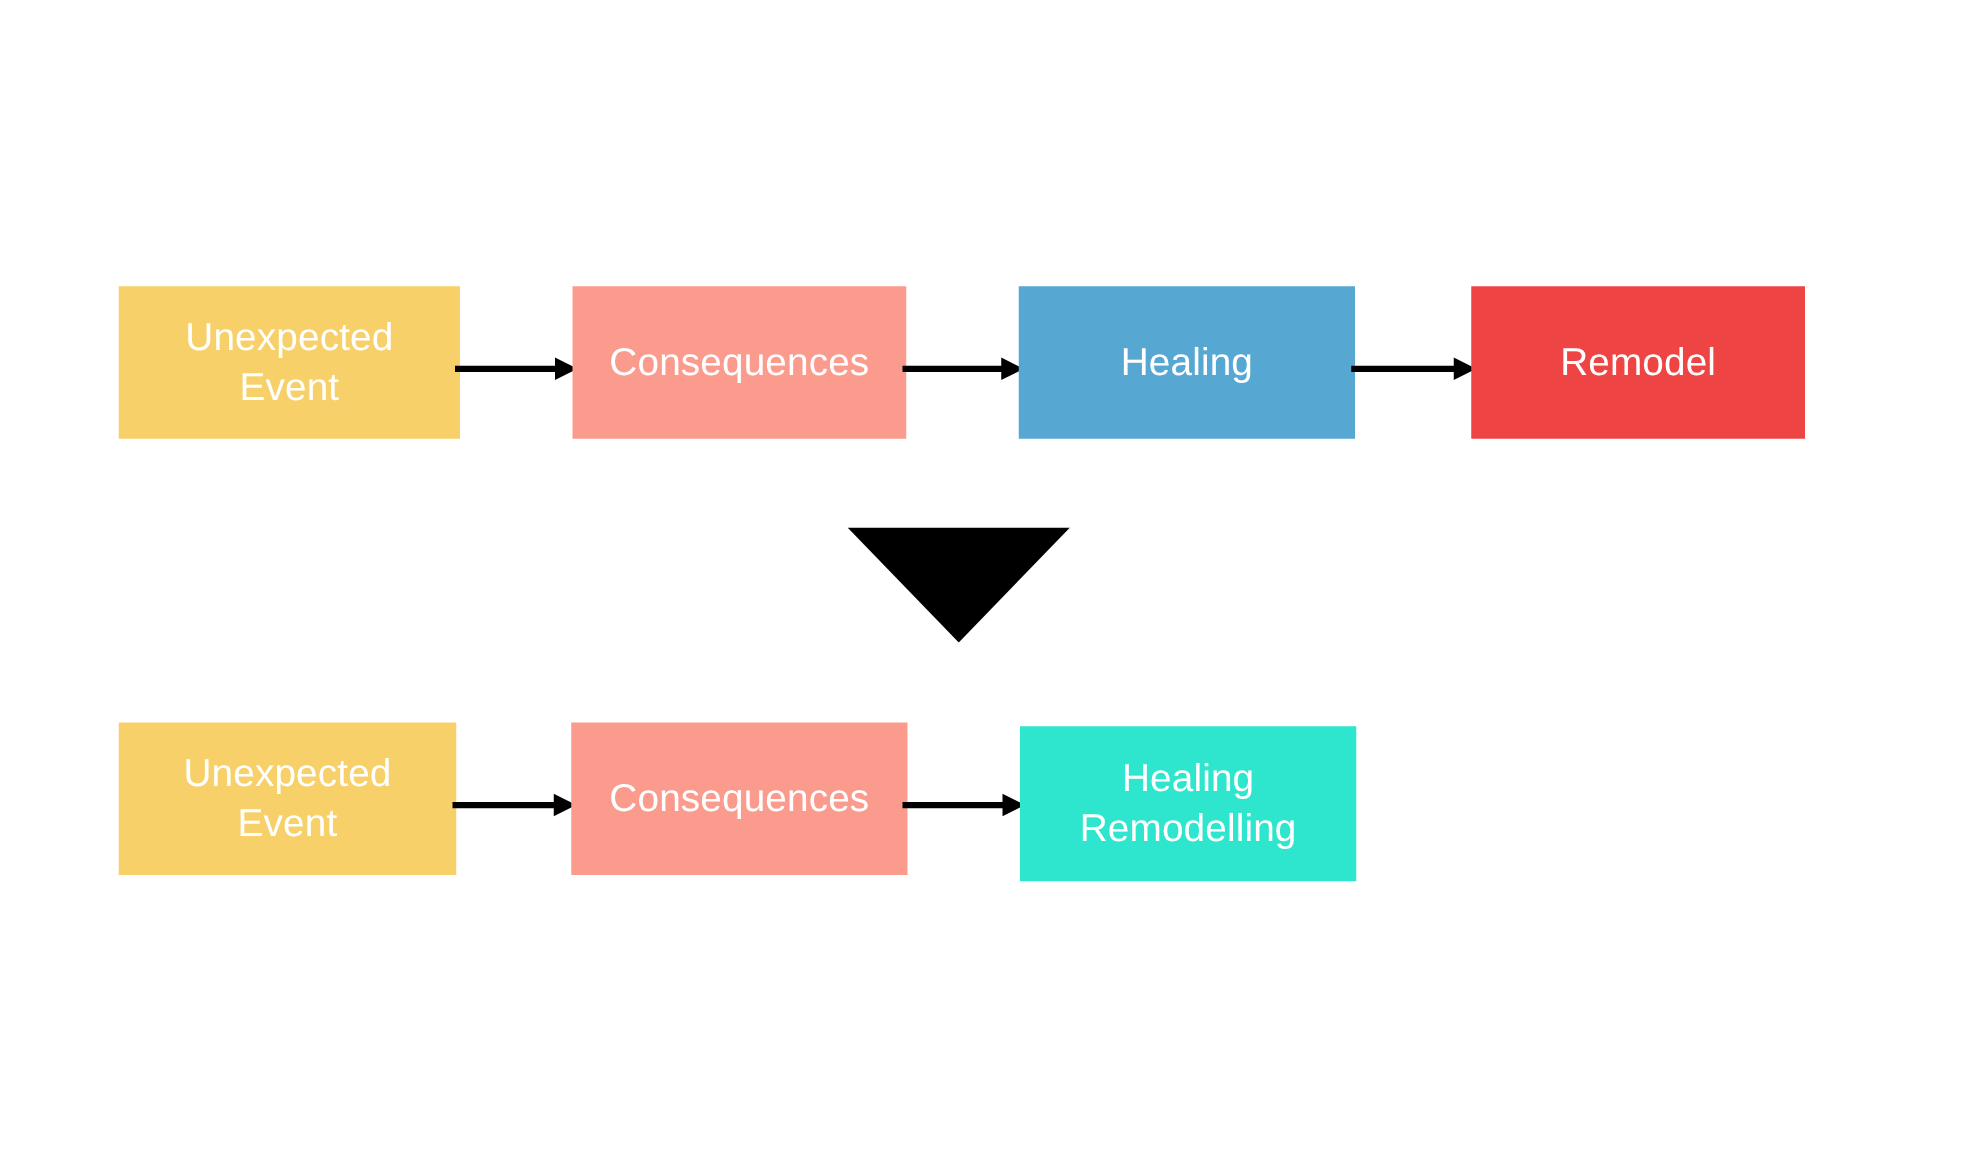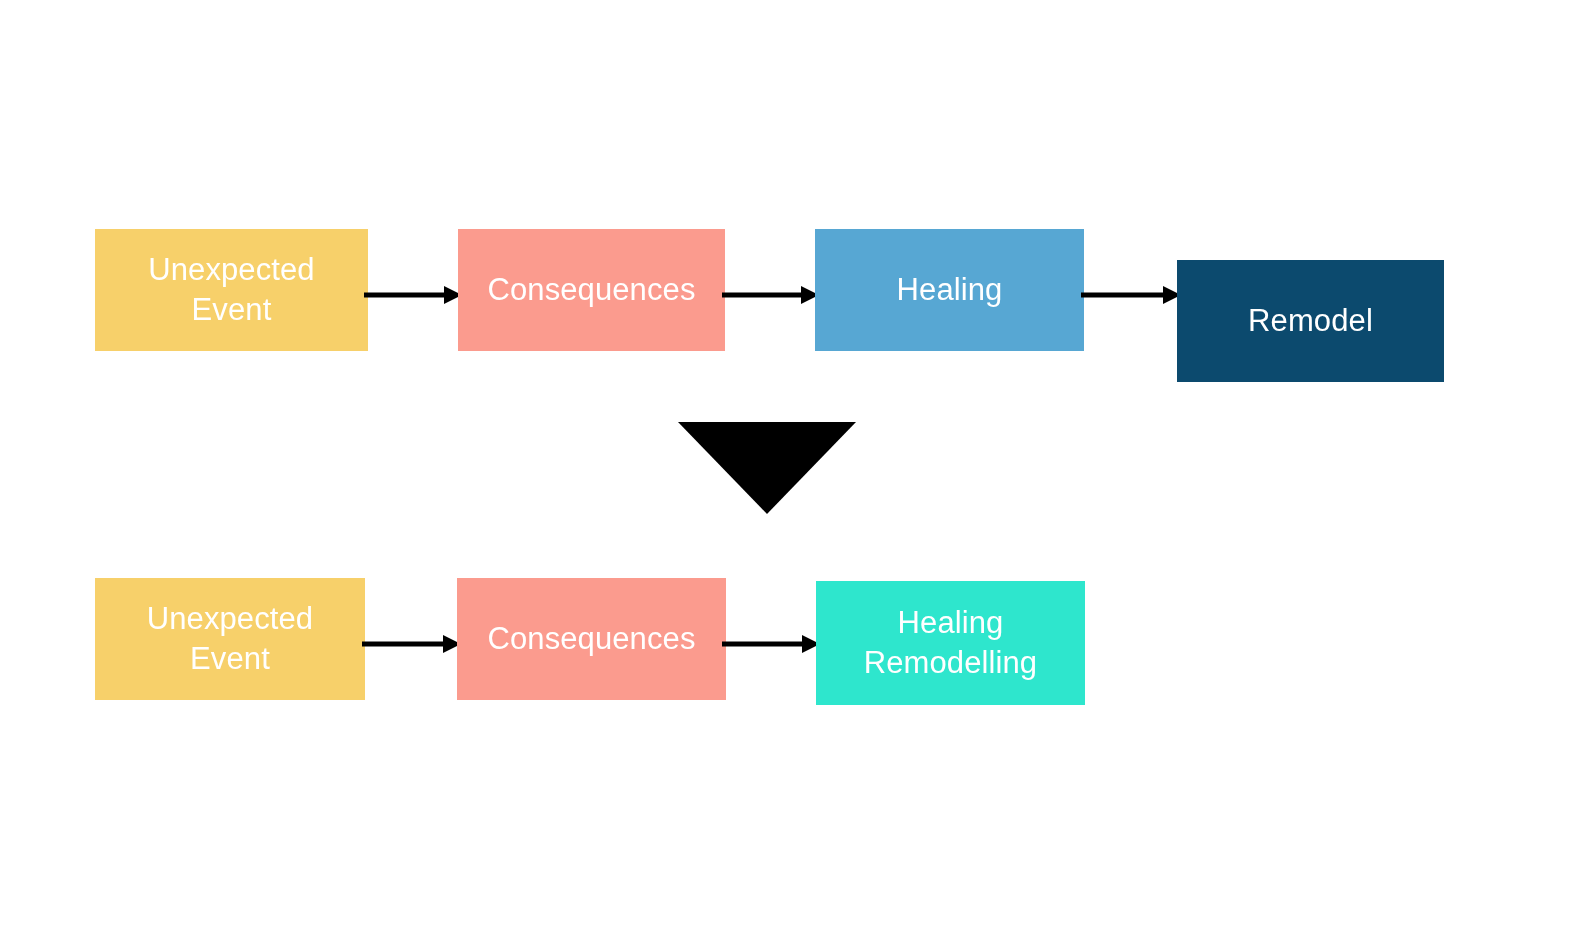--- a/index.html
+++ b/index.html
@@ -100,21 +100,21 @@
 
   <div class="node" id="n-top-healing" style="background-color: rgb(87, 167, 211);">Healing</div>
 
   <div class="arrow" id="a-top-3">
     <svg width="100%" height="24" viewBox="0 0 100 24" preserveAspectRatio="none">
       <line x1="0" y1="12" x2="84" y2="12" stroke="#000000" stroke-width="5"></line>
       <polygon points="82,3 100,12 82,21" fill="#000000"></polygon>
     </svg>
   </div>
 
-  <div class="node" id="n-top-remodel" style="background-color: #0c4a6e; margin-top: 31px;">Remodel</div>
+  <div class="node" id="n-top-remodel" style="background-color: #ef4444;">Remodel</div>
 
   <div class="bigmarker" id="transition-triangle">
     <svg width="178" height="92" viewBox="0 0 178 92">
       <polygon points="0,0 178,0 89,92" fill="#000000"></polygon>
     </svg>
   </div>
 
   <div class="node" id="n-bot-event" style="background-color: rgb(247, 208, 106);">Unexpected
 Event</div>
 

